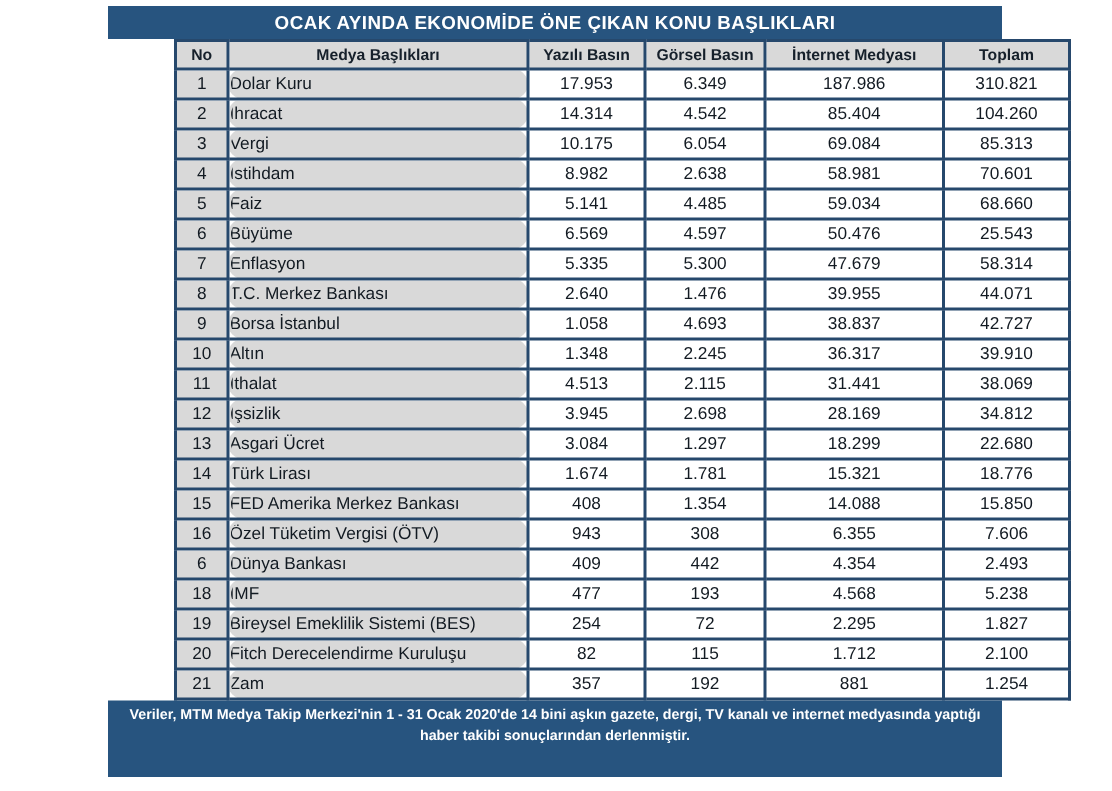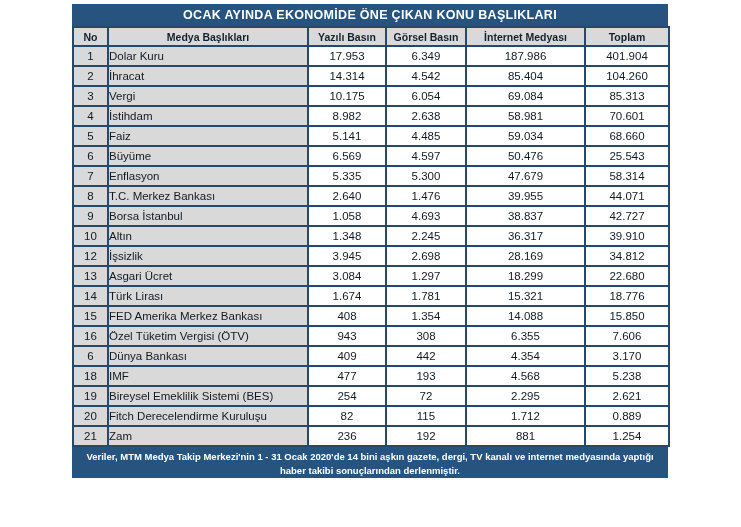--- a/index.html
+++ b/index.html
@@ -26,20 +26,21 @@
     text-align: center;
     height: 22px;
     line-height: 23px;
     white-space: nowrap;
   }
   table.topics {
     border-collapse: collapse;
     table-layout: fixed;
     width: 596px;
     background: #ffffff;
+    margin-left: 44px;
   }
   table.topics th, table.topics td {
     border: 2px solid var(--border, #26486C);
     padding: 0;
     overflow: hidden;
     white-space: nowrap;
   }
   table.topics th {
     background: var(--graycell, #D9D9D9);
     color: #16202b;
@@ -55,33 +56,34 @@
     line-height: 18px;
   }
   td.c-no {
     background: var(--graycell, #D9D9D9);
     text-align: center;
   }
   td.c-topic {
     background: var(--graycell, #D9D9D9);
     text-align: left;
     padding-left: 5px;
+    border-radius: 10px;
   }
   td.c-num {
     background: #ffffff;
     text-align: center;
   }
   .footnote {
     background: var(--navy, #27547F);
     color: #ffffff;
     font-size: 9.5px;
     font-weight: bold;
     text-align: center;
     line-height: 1.45;
-    padding: 3px 12px 0 12px;
+    padding: 3px 12px 20px 12px;
   }
 </style>
 </head>
 <body>
 
 <div class="sheet">
   <div class="tablebox">
 
     <div class="banner">OCAK AYINDA EKONOMİDE ÖNE ÇIKAN KONU BAŞLIKLARI</div>
 
@@ -104,21 +106,21 @@
           <th>Toplam</th>
         </tr>
       </thead>
       <tbody>
           <tr>
             <td class="c-no">1</td>
             <td class="c-topic">Dolar Kuru</td>
             <td class="c-num">17.953</td>
             <td class="c-num">6.349</td>
             <td class="c-num">187.986</td>
-            <td class="c-num">401.904</td>
+            <td class="c-num">310.821</td>
           </tr>
           <tr>
             <td class="c-no">2</td>
             <td class="c-topic">İhracat</td>
             <td class="c-num">14.314</td>
             <td class="c-num">4.542</td>
             <td class="c-num">85.404</td>
             <td class="c-num">104.260</td>
           </tr>
           <tr>
@@ -179,20 +181,28 @@
           </tr>
           <tr>
             <td class="c-no">10</td>
             <td class="c-topic">Altın</td>
             <td class="c-num">1.348</td>
             <td class="c-num">2.245</td>
             <td class="c-num">36.317</td>
             <td class="c-num">39.910</td>
           </tr>
           <tr>
+            <td class="c-no">11</td>
+            <td class="c-topic">İthalat</td>
+            <td class="c-num">4.513</td>
+            <td class="c-num">2.115</td>
+            <td class="c-num">31.441</td>
+            <td class="c-num">38.069</td>
+          </tr>
+          <tr>
             <td class="c-no">12</td>
             <td class="c-topic">İşsizlik</td>
             <td class="c-num">3.945</td>
             <td class="c-num">2.698</td>
             <td class="c-num">28.169</td>
             <td class="c-num">34.812</td>
           </tr>
           <tr>
             <td class="c-no">13</td>
             <td class="c-topic">Asgari Ücret</td>
@@ -224,50 +234,50 @@
             <td class="c-num">308</td>
             <td class="c-num">6.355</td>
             <td class="c-num">7.606</td>
           </tr>
           <tr>
             <td class="c-no">6</td>
             <td class="c-topic">Dünya Bankası</td>
             <td class="c-num">409</td>
             <td class="c-num">442</td>
             <td class="c-num">4.354</td>
-            <td class="c-num">3.170</td>
+            <td class="c-num">2.493</td>
           </tr>
           <tr>
             <td class="c-no">18</td>
             <td class="c-topic">IMF</td>
             <td class="c-num">477</td>
             <td class="c-num">193</td>
             <td class="c-num">4.568</td>
             <td class="c-num">5.238</td>
           </tr>
           <tr>
             <td class="c-no">19</td>
             <td class="c-topic">Bireysel Emeklilik Sistemi (BES)</td>
             <td class="c-num">254</td>
             <td class="c-num">72</td>
             <td class="c-num">2.295</td>
-            <td class="c-num">2.621</td>
+            <td class="c-num">1.827</td>
           </tr>
           <tr>
             <td class="c-no">20</td>
             <td class="c-topic">Fitch Derecelendirme Kuruluşu</td>
             <td class="c-num">82</td>
             <td class="c-num">115</td>
             <td class="c-num">1.712</td>
-            <td class="c-num">0.889</td>
+            <td class="c-num">2.100</td>
           </tr>
           <tr>
             <td class="c-no">21</td>
             <td class="c-topic">Zam</td>
-            <td class="c-num">236</td>
+            <td class="c-num">357</td>
             <td class="c-num">192</td>
             <td class="c-num">881</td>
             <td class="c-num">1.254</td>
           </tr>
         </tbody>
     </table>
 
     <div class="footnote">Veriler, MTM Medya Takip Merkezi'nin 1 - 31 Ocak 2020'de 14 bini aşkın gazete, dergi, TV kanalı ve internet medyasında yaptığı haber takibi sonuçlarından derlenmiştir.</div>
 
   </div>

